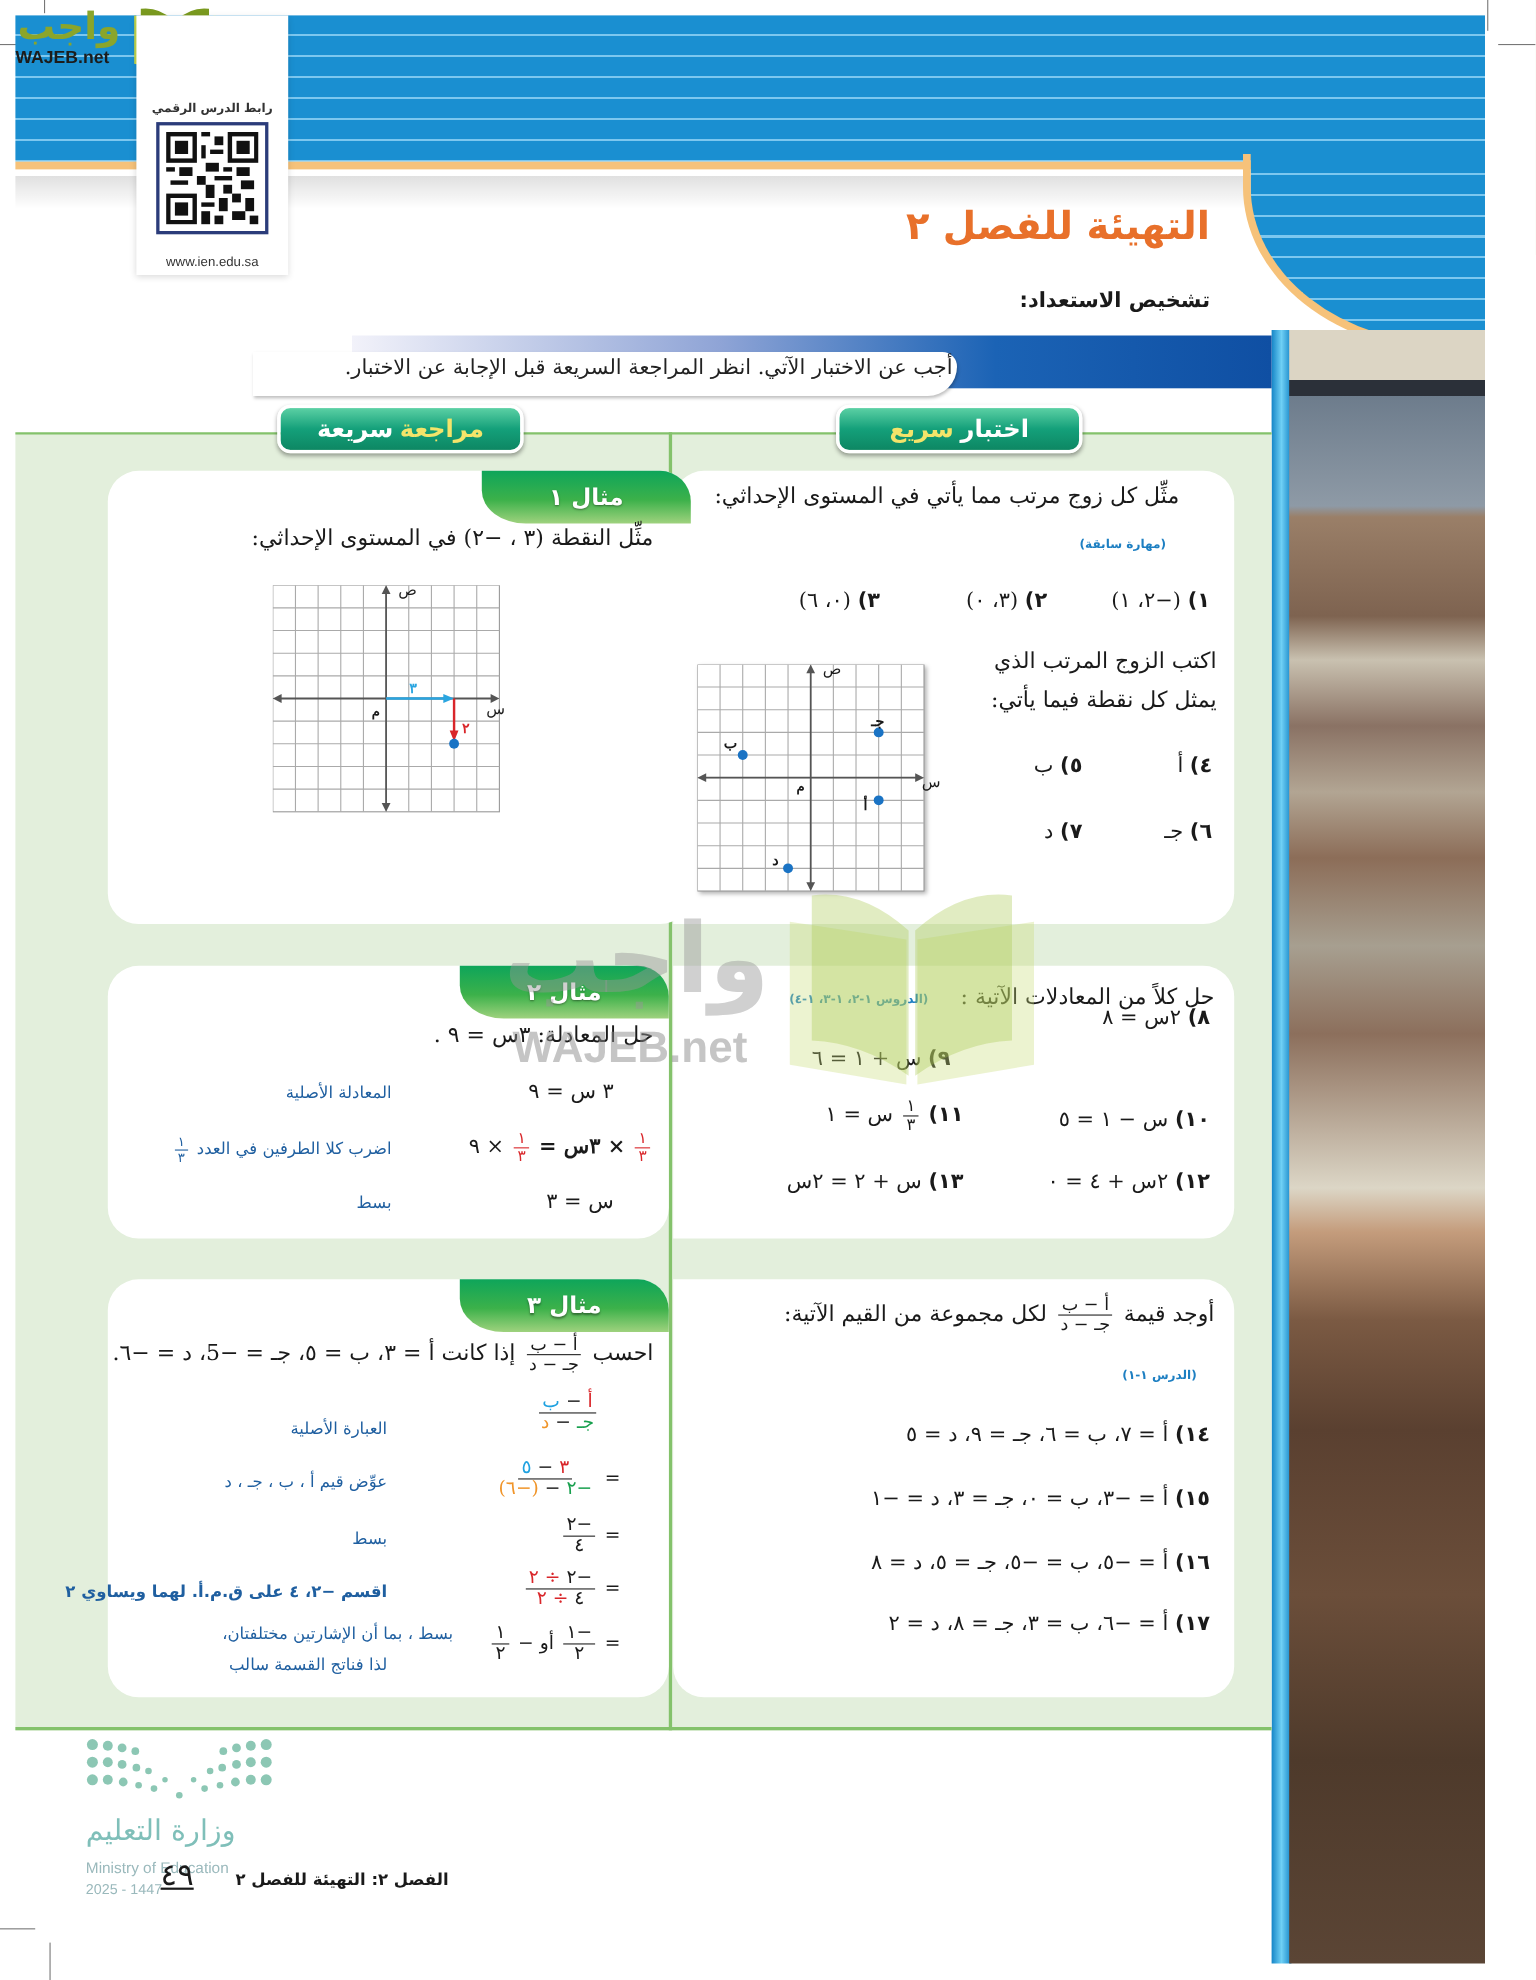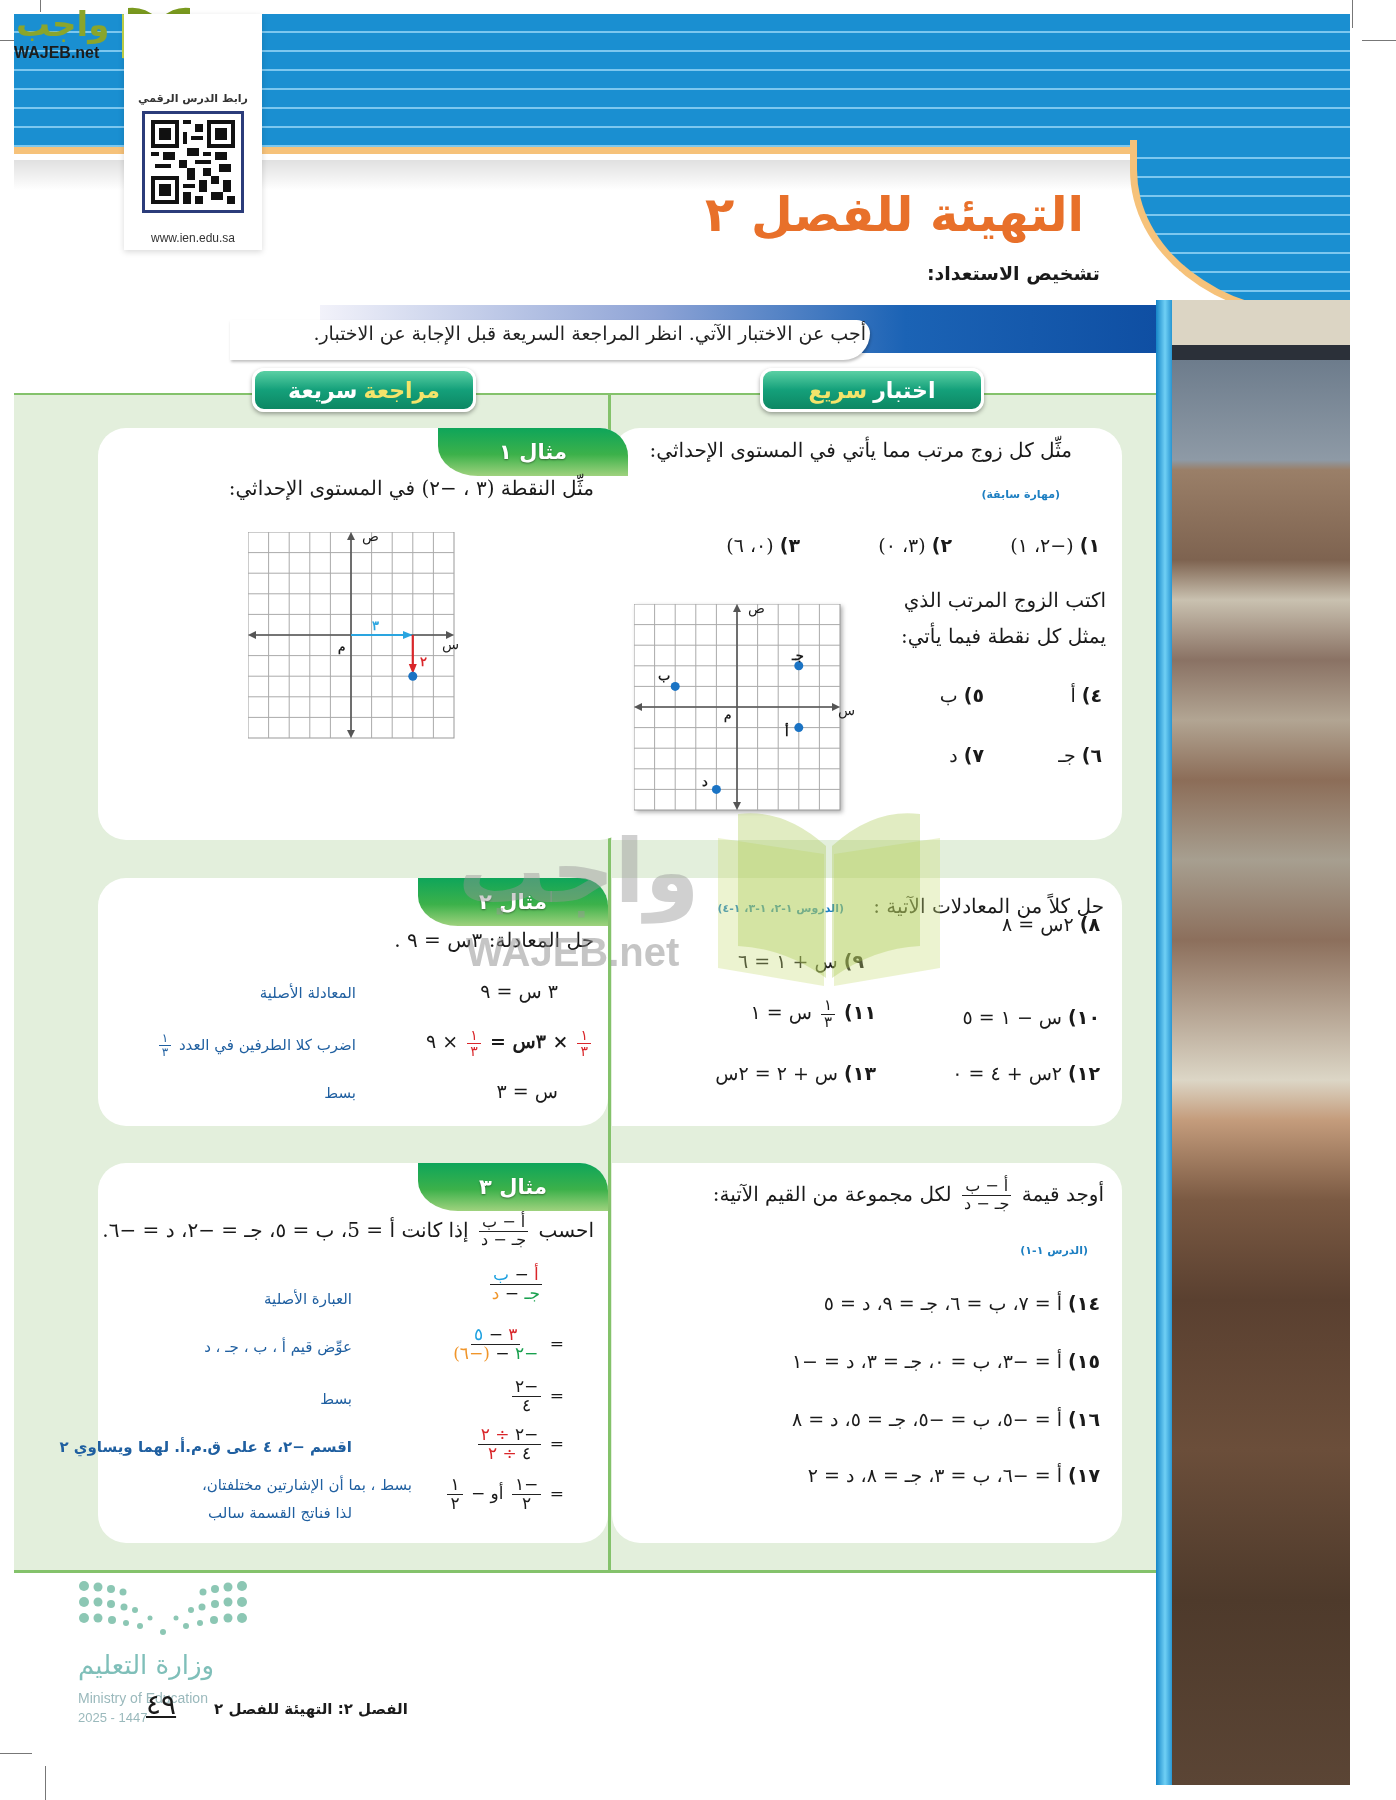--- a/index.html
+++ b/index.html
@@ -40,21 +40,21 @@
   .wajeb-book { position: absolute; left: 108px; top: 2px; width: 78px; height: 60px; }
 
   
   .qr-card { position: absolute; left: 124px; top: 14px; width: 138px; height: 236px; background: #fff;
     box-shadow: 0 2px 6px rgba(0,0,0,0.15); text-align: center; }
   .qr-label { margin-top: 78px; font-size: 11px; font-weight: bold; color: #333; }
   .qr-box { margin: 6px auto 0; width: 102px; height: 102px; border: 3px solid #2b3c7a; padding: 6px; background: #fff; }
   .qr-url { margin-top: 18px; font-size: 12px; color: #333; direction: ltr; font-family: "Liberation Sans", sans-serif; }
 
   
-  .chapter-title { position: absolute; right: 312px; top: 186px; font-size: 48px; font-weight: bold; color: #e8702a; font-family: "DejaVu Sans", sans-serif; }
+  .chapter-title { position: absolute; right: 296px; top: 186px; font-size: 35px; font-weight: bold; color: #e8702a; font-family: "DejaVu Sans", sans-serif; }
   .readiness-label { position: absolute; right: 296px; top: 262px; font-size: 19px; font-weight: bold; color: #1a1a1a; }
 
   
   .instr-bar { position: absolute; left: 320px; top: 305px; width: 836px; height: 48px;
     background: linear-gradient(90deg, rgba(190,190,230,0.2) 0%, #8fa4d6 40%, #1b63b5 70%, #0f4fa3 100%); }
   .instr-tab { position: absolute; left: 230px; top: 320px; width: 640px; height: 40px; background: #fff;
     border-bottom-right-radius: 40px; border-top-right-radius: 20px; box-shadow: 1px 2px 3px rgba(0,0,0,0.25); }
   .instr-text { position: absolute; right: 530px; top: 322px; font-size: 19px; color: #222; white-space: nowrap; font-family: "DejaVu Serif", serif; }
 
   
@@ -420,21 +420,21 @@
 
 <div class="card card-e3">
   <div class="example-tab">مثال ٣</div>
 </div>
 <div class="txt q-text" style="right:802px;top:1214px;">
   <span>احسب</span>
   <span class="frac" style="font-size:16px;">
       <span class="n">أ − ب</span>
       <span class="d">جـ − د</span>
     </span>
-  <span>إذا كانت أ = 5، ب = ٥، جـ = −٢، د = −٦.</span>
+  <span>إذا كانت أ = ٣، ب = ٥، جـ = −5، د = −٦.</span>
 </div>
 
 <div class="txt math" style="right:850px;top:1266px;font-size:17px;">
   <span class="frac">
       <span class="n"><span class="red">أ</span><span> − </span><span class="blue">ب</span></span>
       <span class="d"><span class="green">جـ</span><span> − </span><span class="orange">د</span></span>
     </span>
 </div>
 <div class="txt step-note" style="right:1044px;top:1290px;">العبارة الأصلية</div>
 

